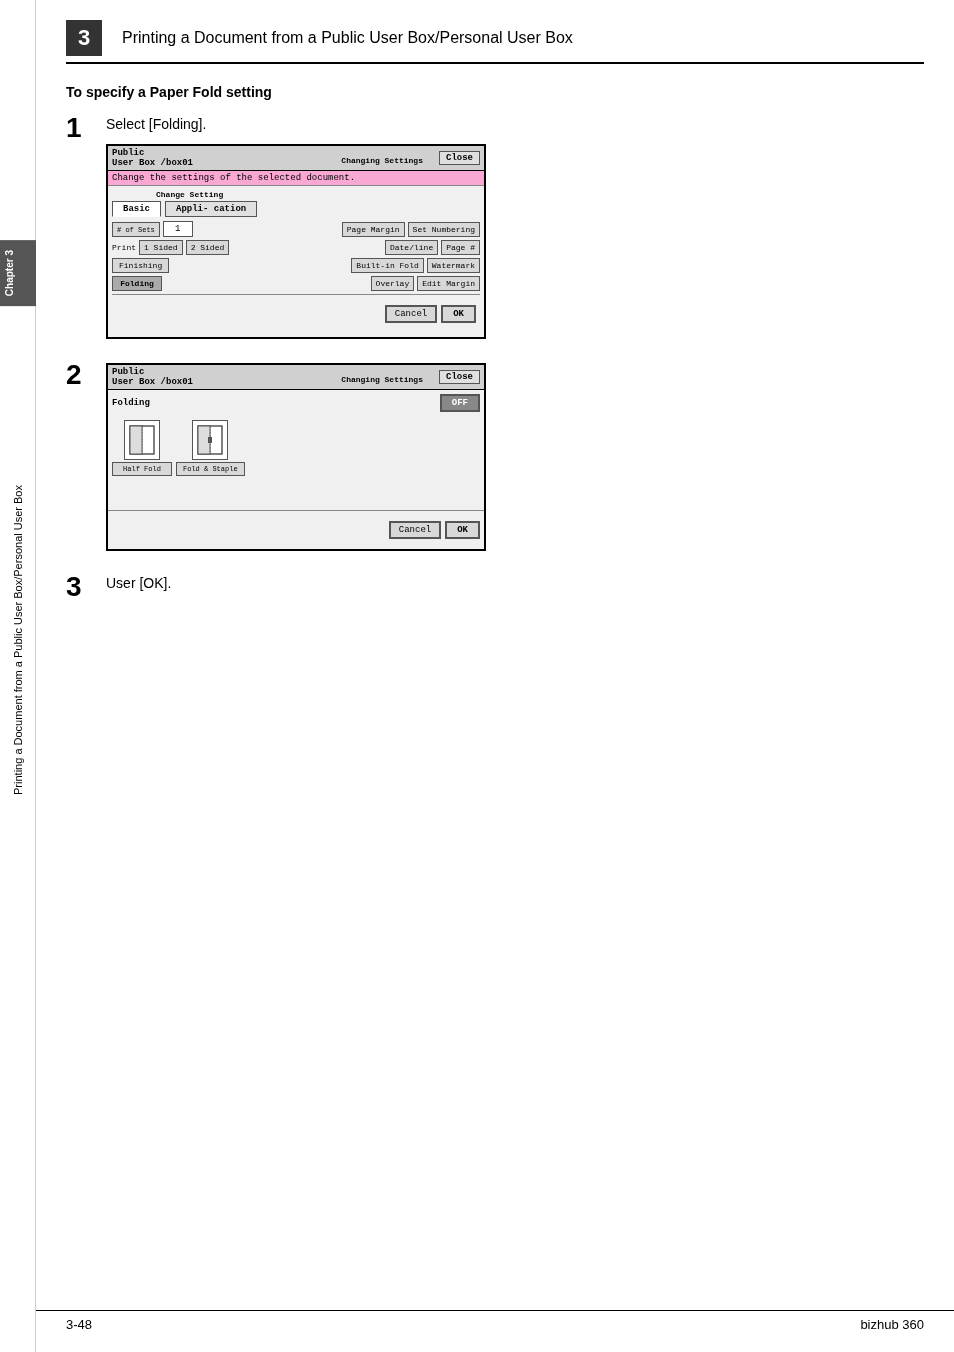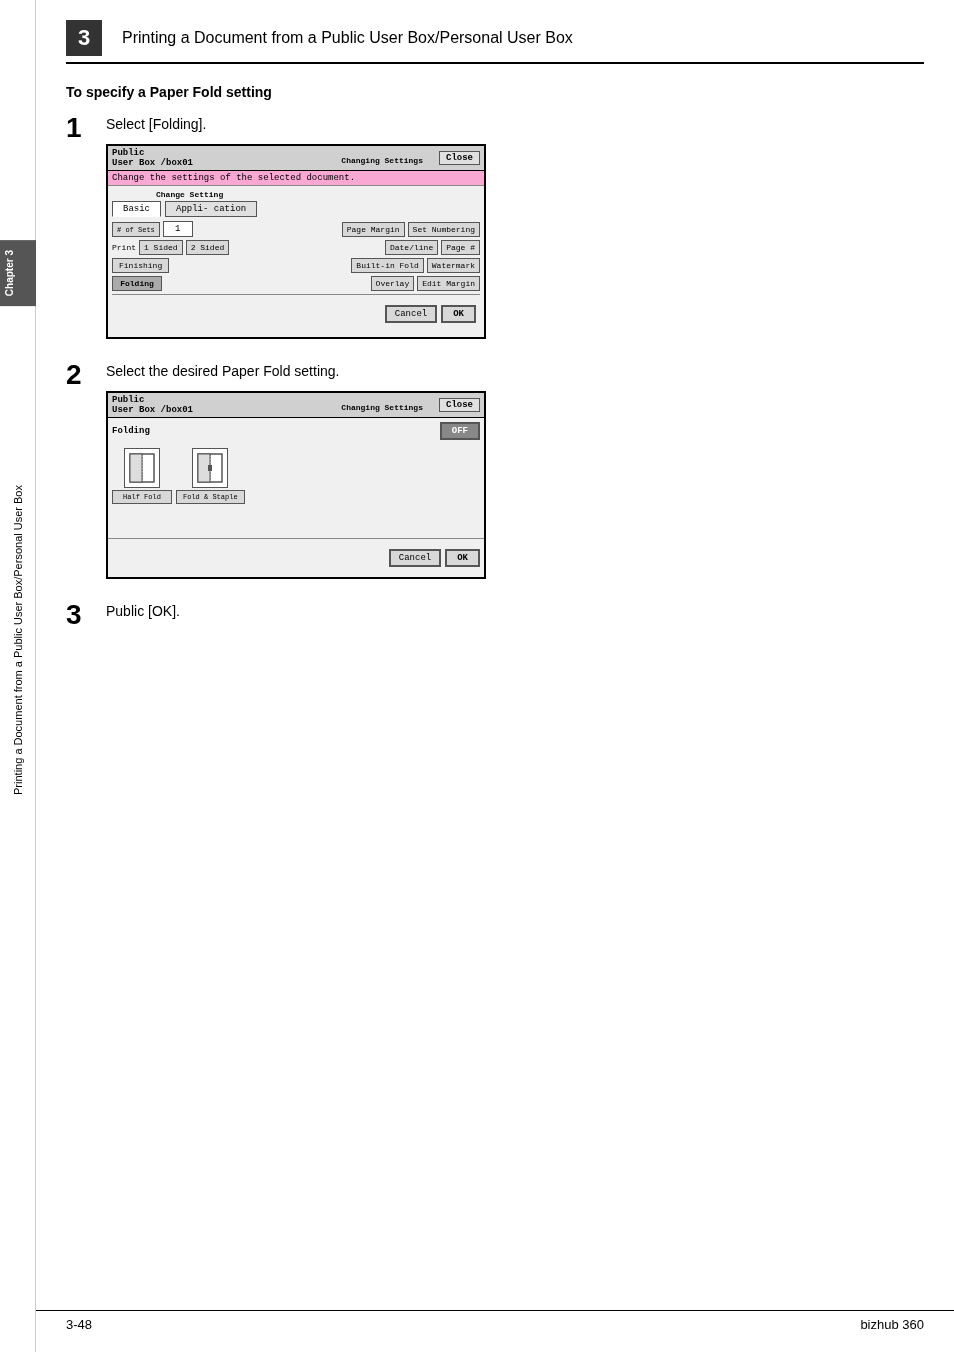--- a/index.html
+++ b/index.html
@@ -168,21 +168,21 @@
     .screen-tabs {
       display: flex;
       gap: 4px;
       margin-bottom: 4px;
     }
     .screen-tab {
       border: 1px solid #555;
       background: #e0e0e0;
       padding: 2px 10px;
       font-size: 9px;
-      font-weight: normal;
+      font-weight: bold;
     }
     .screen-tab.active {
       background: #fff;
       border-bottom: 1px solid #fff;
     }
     .screen-row {
       display: flex;
       align-items: center;
       gap: 3px;
       margin-bottom: 3px;
@@ -391,21 +391,20 @@
             <div class="screen-ok-btn">OK</div>
           </div>
         </div>
       </div>
     </div>
   </div>
 
   <div class="step">
     <div class="step-num">2</div>
     <div class="step-content">
-      <div class="step-text">Select the desired Paper Fold setting.</div>
 
       <div class="folding-screen">
         <div class="screen-header">
           <div class="screen-header-left">
             <div>Public</div>
             <div>User Box   /box01</div>
           </div>
           <div class="screen-header-right">
             <span style="font-size:8px;font-weight:bold;">Changing Settings</span>
             <div class="screen-close-btn">Close</div>
@@ -446,21 +445,21 @@
           <div class="screen-cancel-btn">Cancel</div>
           <div class="screen-ok-btn">OK</div>
         </div>
       </div>
     </div>
   </div>
 
   <div class="step">
     <div class="step-num">3</div>
     <div class="step-content">
-      <div class="step-text">Public [OK].</div>
+      <div class="step-text">User [OK].</div>
     </div>
   </div>
 
 </div>
 
 <div class="page-footer">
   <span class="footer-page-num">3-48</span>
   <span class="footer-product">bizhub 360</span>
 </div>
 

